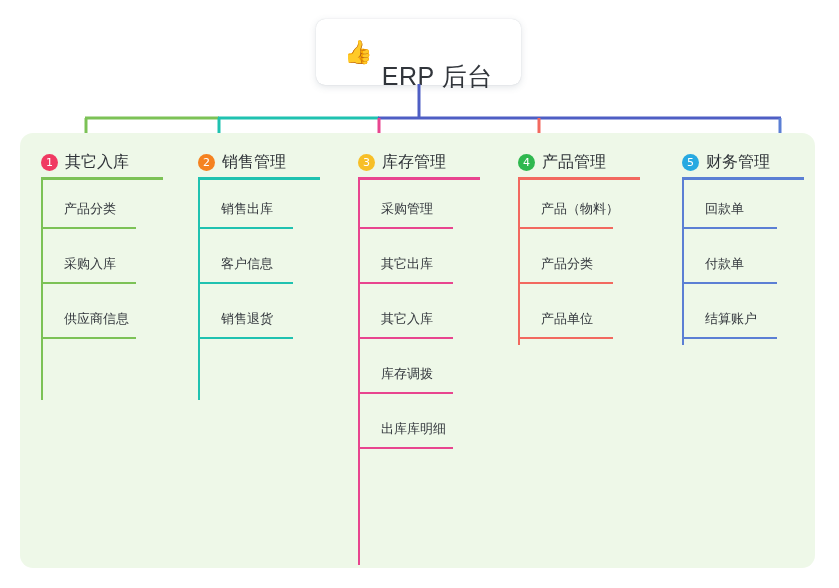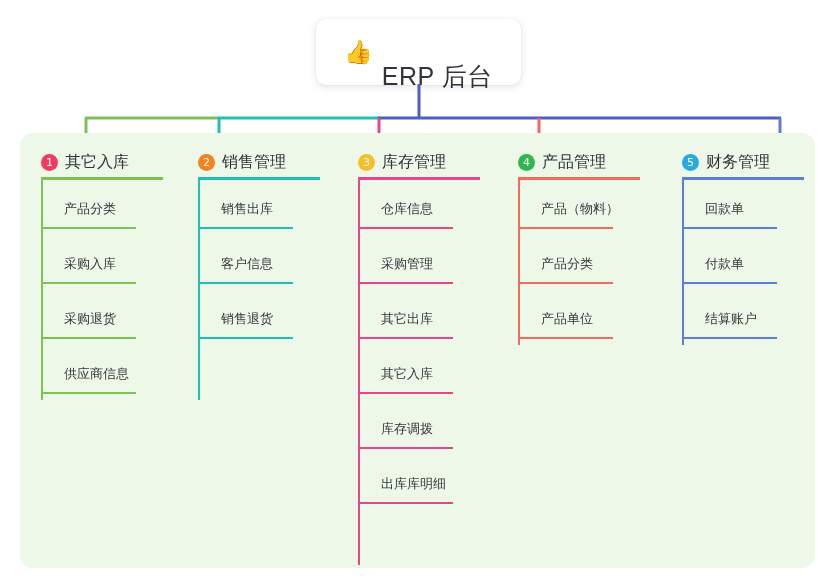--- a/index.html
+++ b/index.html
@@ -195,24 +195,20 @@
             <div class="spine" style="background: rgb(124, 194, 86); height: 220px;"></div>
             <div class="leaf">
               <span class="leaf-label">产品分类</span>
               <div class="leaf-rule" style="background: rgb(124, 194, 86);"></div>
             </div>
             <div class="leaf">
               <span class="leaf-label">采购入库</span>
               <div class="leaf-rule" style="background: rgb(124, 194, 86);"></div>
             </div>
             <div class="leaf">
-              <span class="leaf-label">采购退货</span>
-              <div class="leaf-rule" style="background: rgb(124, 194, 86);"></div>
-            </div>
-            <div class="leaf">
               <span class="leaf-label">供应商信息</span>
               <div class="leaf-rule" style="background: rgb(124, 194, 86);"></div>
             </div>
           </div>
         </div>
         <div class="column col-1">
           <div class="col-header">
             <span class="col-badge" style="background: rgb(245, 130, 32);">2</span>
             <span class="col-title">销售管理</span>
           </div>
@@ -235,24 +231,20 @@
         </div>
         <div class="column col-2">
           <div class="col-header">
             <span class="col-badge" style="background: rgb(247, 191, 39);">3</span>
             <span class="col-title">库存管理</span>
           </div>
           <div class="col-rule" style="background: rgb(232, 69, 143);"></div>
           <div class="items">
             <div class="spine" style="background: rgb(232, 69, 143); height: 385px;"></div>
             <div class="leaf">
-              <span class="leaf-label">仓库信息</span>
-              <div class="leaf-rule" style="background: rgb(232, 69, 143);"></div>
-            </div>
-            <div class="leaf">
               <span class="leaf-label">采购管理</span>
               <div class="leaf-rule" style="background: rgb(232, 69, 143);"></div>
             </div>
             <div class="leaf">
               <span class="leaf-label">其它出库</span>
               <div class="leaf-rule" style="background: rgb(232, 69, 143);"></div>
             </div>
             <div class="leaf">
               <span class="leaf-label">其它入库</span>
               <div class="leaf-rule" style="background: rgb(232, 69, 143);"></div>

